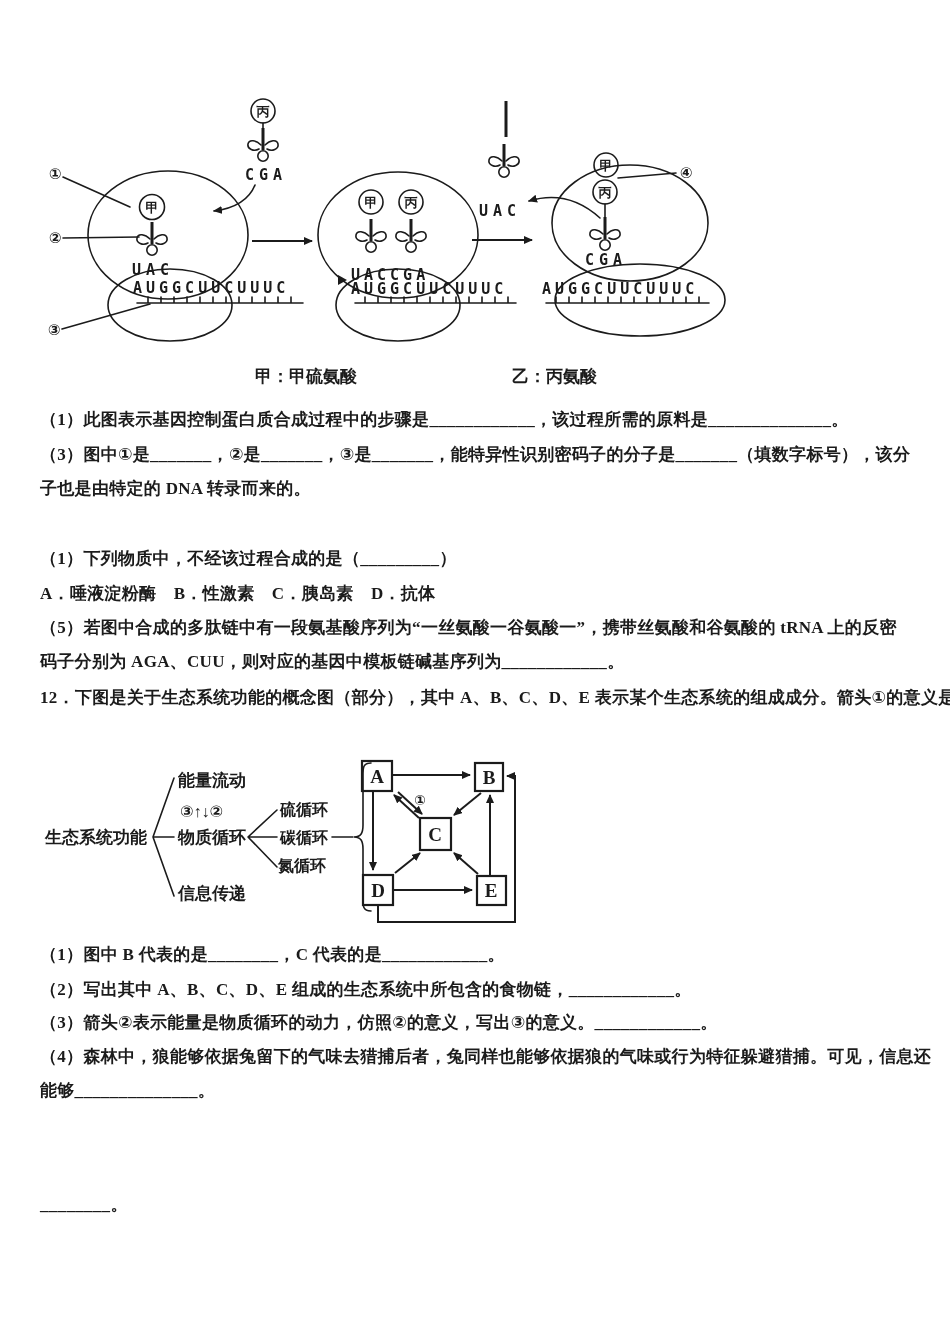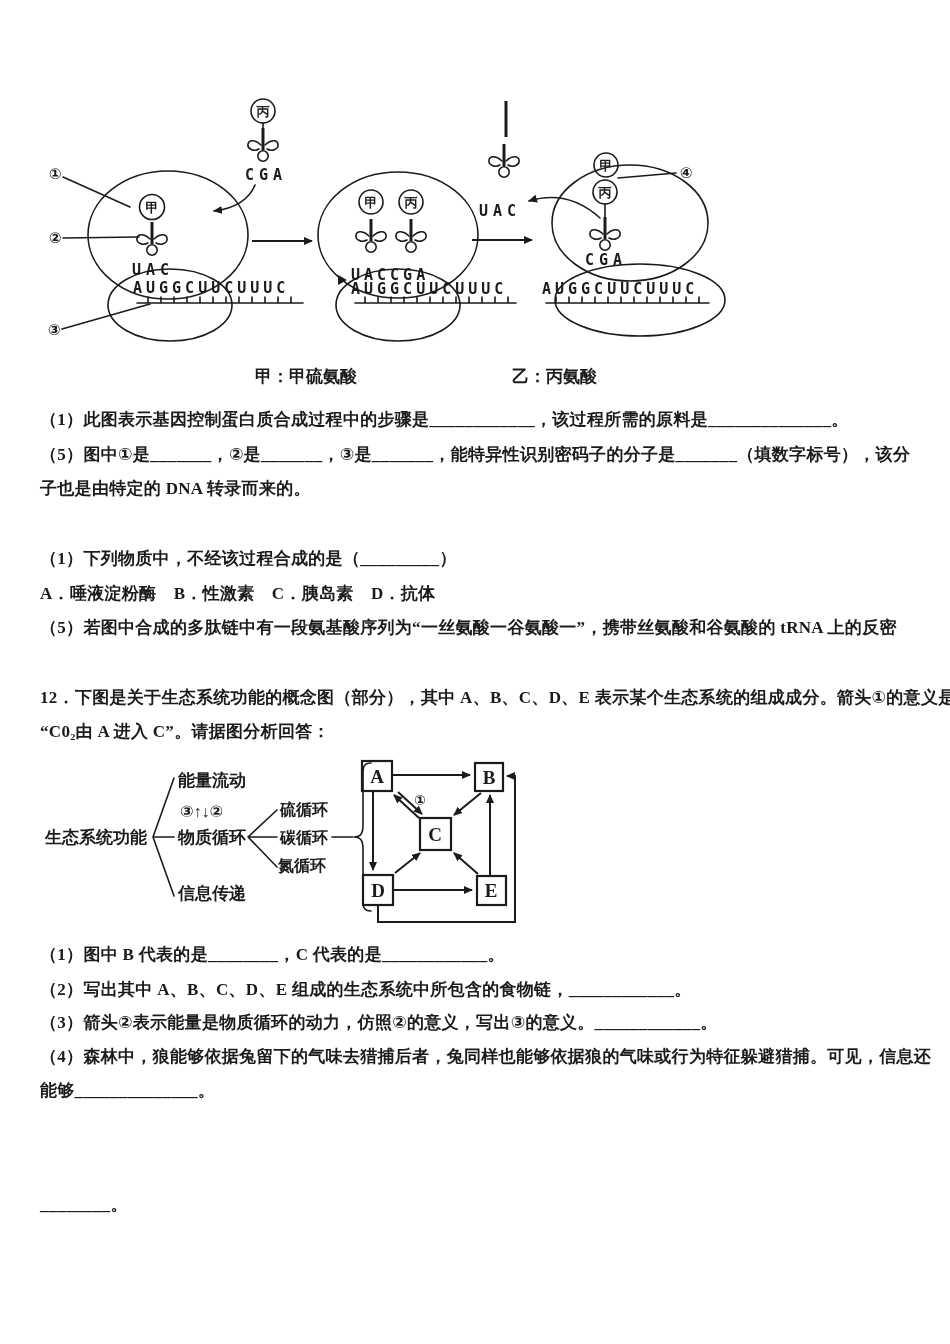--- a/index.html
+++ b/index.html
@@ -169,27 +169,27 @@
     <text class="lab" x="380" y="52" font-size="14" text-anchor="middle">①</text>
     <line class="sk2" x1="441" y1="40" x2="414" y2="62" marker-end="url(#ah2)"></line>
     <line class="sk2" x1="355" y1="120" x2="380" y2="100" marker-end="url(#ah2)"></line>
     <line class="sk2" x1="438" y1="121" x2="414" y2="100" marker-end="url(#ah2)"></line>
     <line class="sk2" x1="354" y1="137" x2="432" y2="137" marker-end="url(#ah2)"></line>
     <line class="sk2" x1="450" y1="122" x2="450" y2="42" marker-end="url(#ah2)"></line>
     <path class="sk2" d="M338,152 L338,169 L475,169 L475,23 L467,23" marker-end="url(#ah2)"></path>
   </svg>
 
   <div class="line" style="top:408px">（1）此图表示基因控制蛋白质合成过程中的步骤是____________，该过程所需的原料是______________。</div>
-  <div class="line" style="top:443px">（5）图中①是_______，②是_______，③是_______，能特异性识别密码子的分子是_______（填数字标号），该分</div>
+  <div class="line" style="top:443px">（3）图中①是_______，②是_______，③是_______，能特异性识别密码子的分子是_______（填数字标号），该分</div>
   <div class="line" style="top:477px">子也是由特定的 DNA 转录而来的。</div>
   <div class="line" style="top:547px">（1）下列物质中，不经该过程合成的是（_________）</div>
   <div class="line" style="top:582px">A．唾液淀粉酶　B．性激素　C．胰岛素　D．抗体</div>
   <div class="line" style="top:616px">（5）若图中合成的多肽链中有一段氨基酸序列为“一丝氨酸一谷氨酸一”，携带丝氨酸和谷氨酸的 tRNA 上的反密</div>
+  <div class="line" style="top:650px">码子分别为 AGA、CUU，则对应的基因中模板链碱基序列为____________。</div>
   <div class="line" style="top:686px">12．下图是关于生态系统功能的概念图（部分），其中 A、B、C、D、E 表示某个生态系统的组成成分。箭头①的意义是</div>
-  <div class="line" style="top:720px">“C0₂由 A 进入 C”。请据图分析回答：</div>
   <div class="line" style="top:943px">（1）图中 B 代表的是________，C 代表的是____________。</div>
   <div class="line" style="top:978px">（2）写出其中 A、B、C、D、E 组成的生态系统中所包含的食物链，____________。</div>
   <div class="line" style="top:1011px">（3）箭头②表示能量是物质循环的动力，仿照②的意义，写出③的意义。____________。</div>
   <div class="line" style="top:1045px">（4）森林中，狼能够依据兔留下的气味去猎捕后者，兔同样也能够依据狼的气味或行为特征躲避猎捕。可见，信息还</div>
   <div class="line" style="top:1079px">能够______________。</div>
   <div class="line" style="top:1193px">________。</div>
 
 </div>
 
 </body></html>

